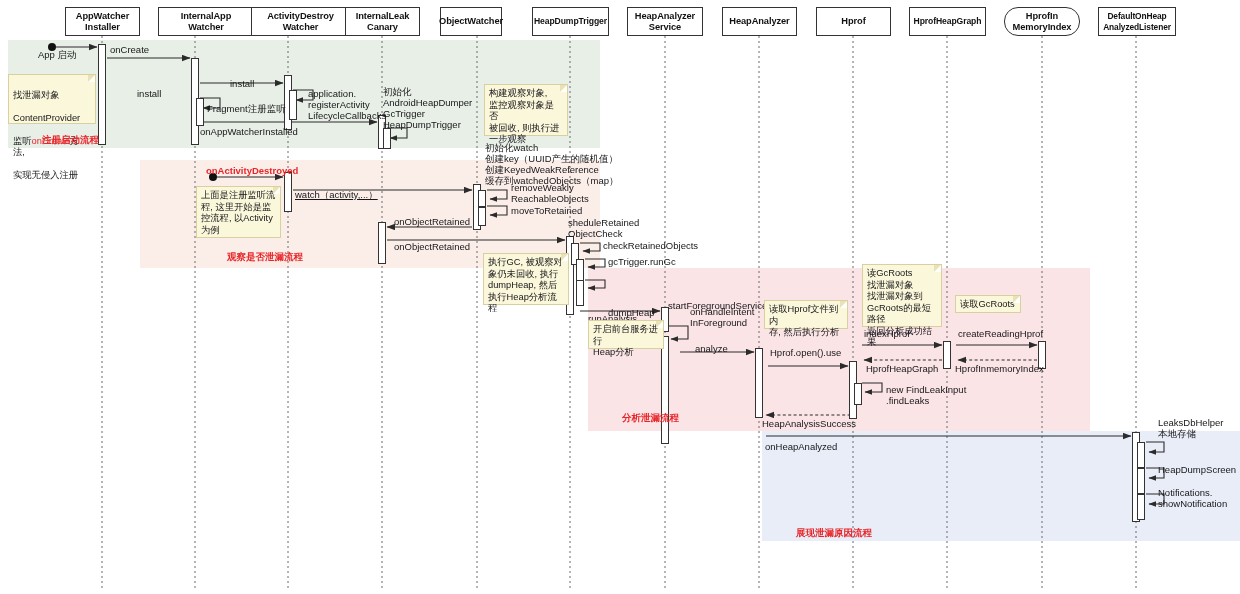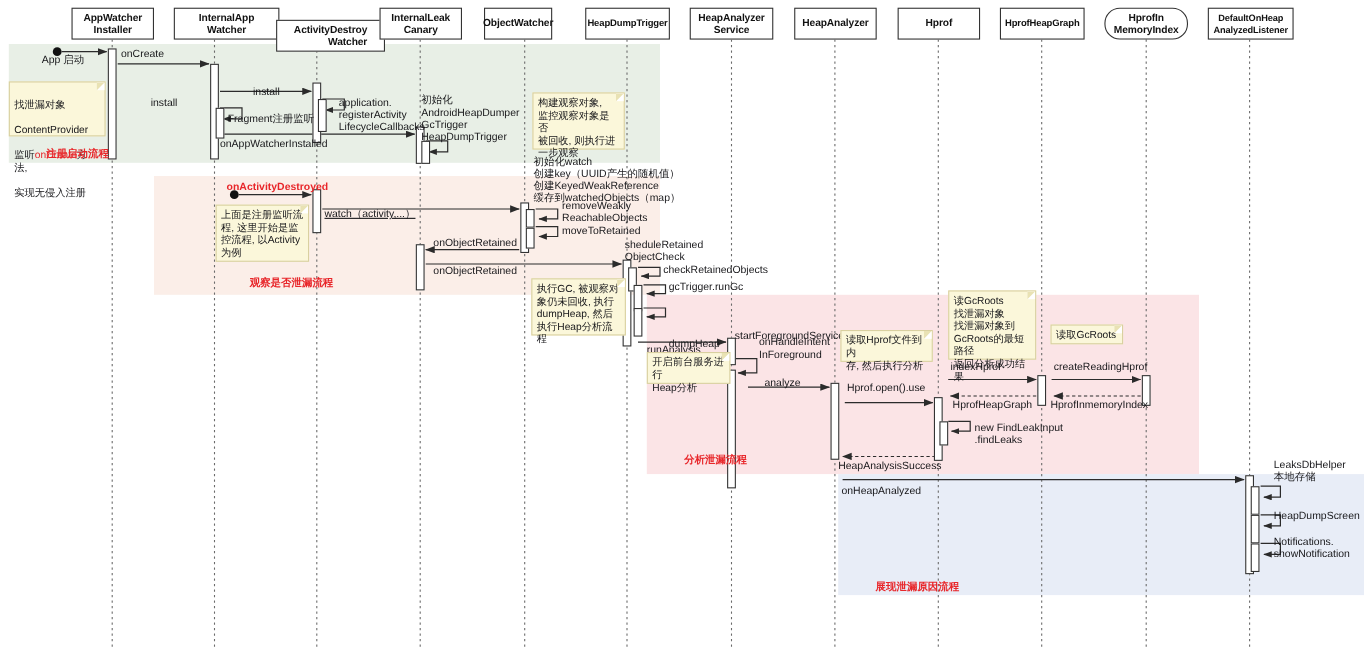--- a/index.html
+++ b/index.html
@@ -155,21 +155,21 @@
   <div class="act" style="left:1137px;top:494px;width:8px;height:26px;"></div>
 
   <div class="hdr" style="left:65px;top:7px;width:75px;height:29px;">
       <span style="white-space:pre-line">AppWatcher
 Installer</span>
     </div>
   <div class="hdr" style="left:158px;top:7px;width:96px;height:29px;">
       <span style="white-space:pre-line">InternalApp
 Watcher</span>
     </div>
-  <div class="hdr" style="left:251px;top:18px;width:99px;height:29px;text-align:right;">
+  <div class="hdr" style="left:251px;top:7px;width:99px;height:29px;">
       <span style="white-space:pre-line">ActivityDestroy
 Watcher</span>
     </div>
   <div class="hdr" style="left:345px;top:7px;width:75px;height:29px;">
       <span style="white-space:pre-line">InternalLeak
 Canary</span>
     </div>
   <div class="hdr" style="left:440px;top:7px;width:62px;height:29px;">
       <span style="white-space:pre-line">ObjectWatcher</span>
     </div>

